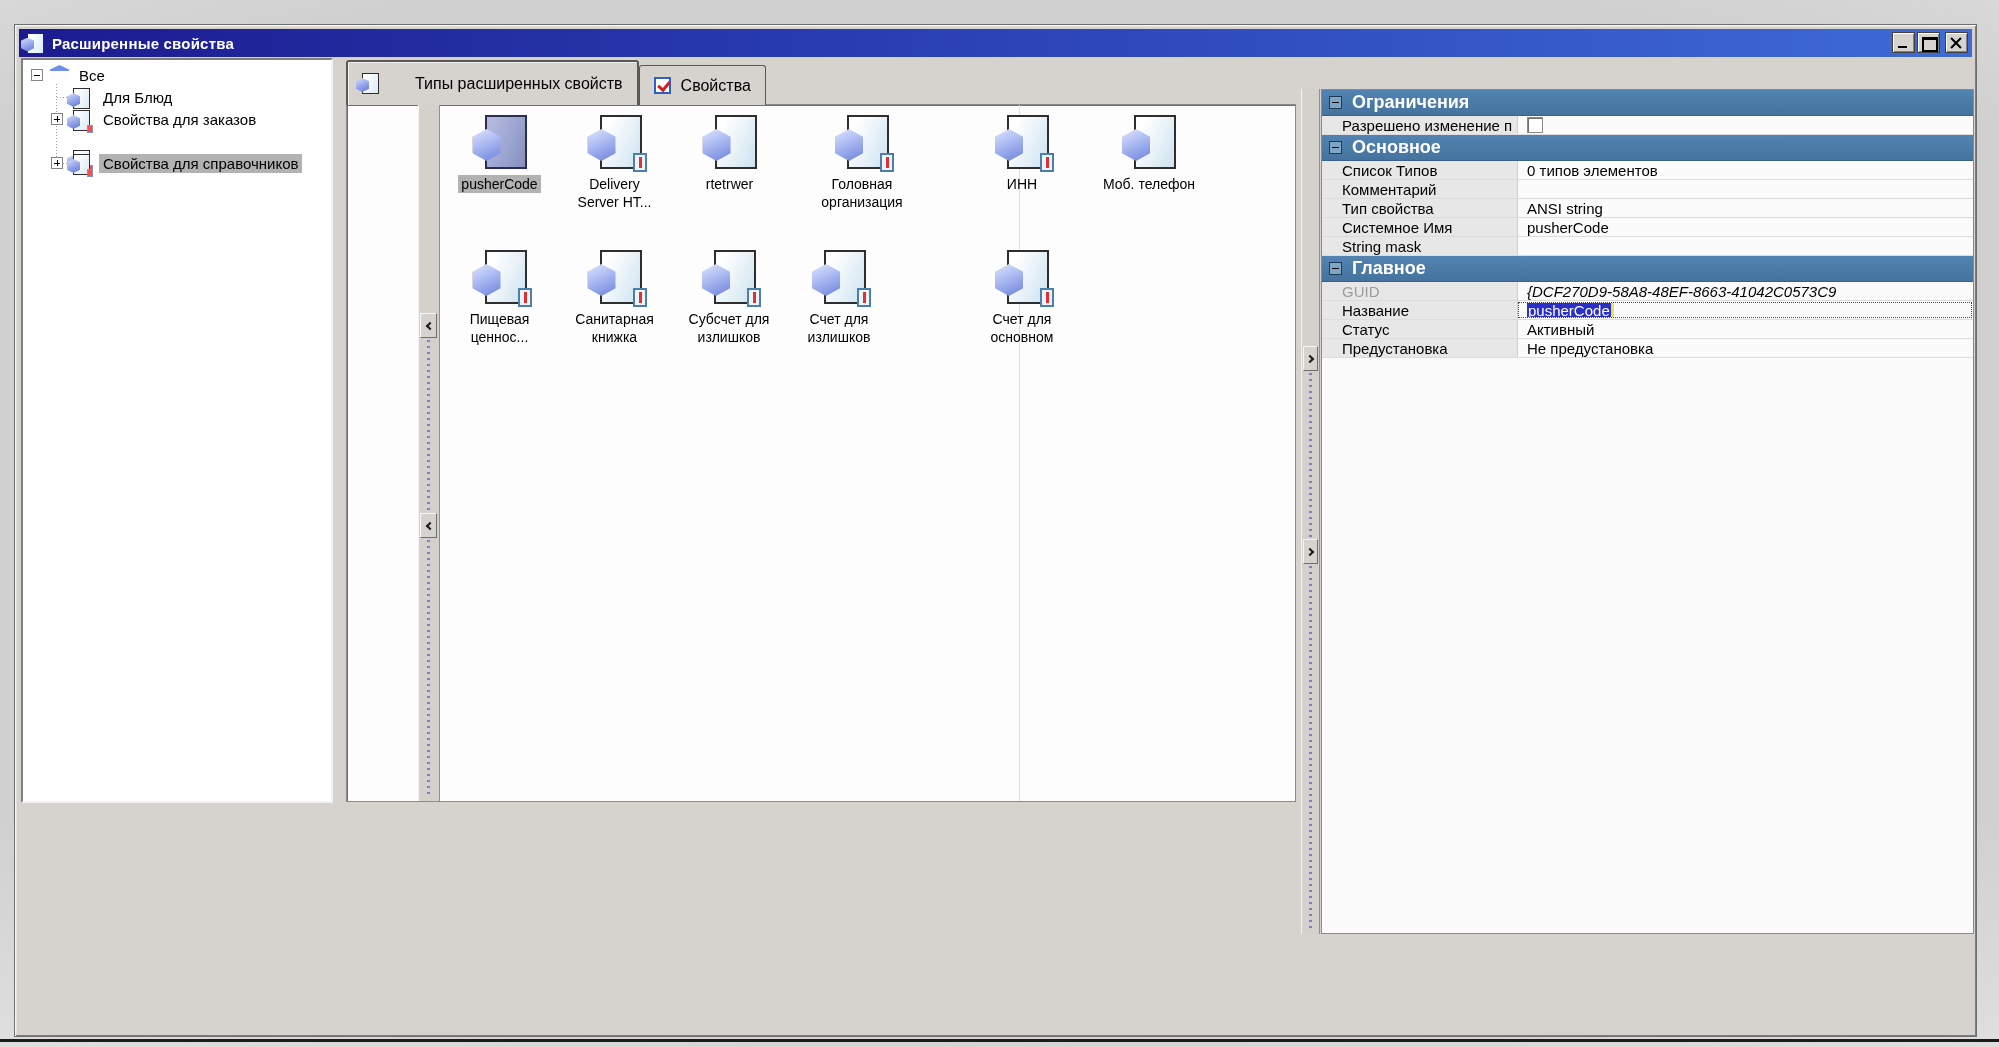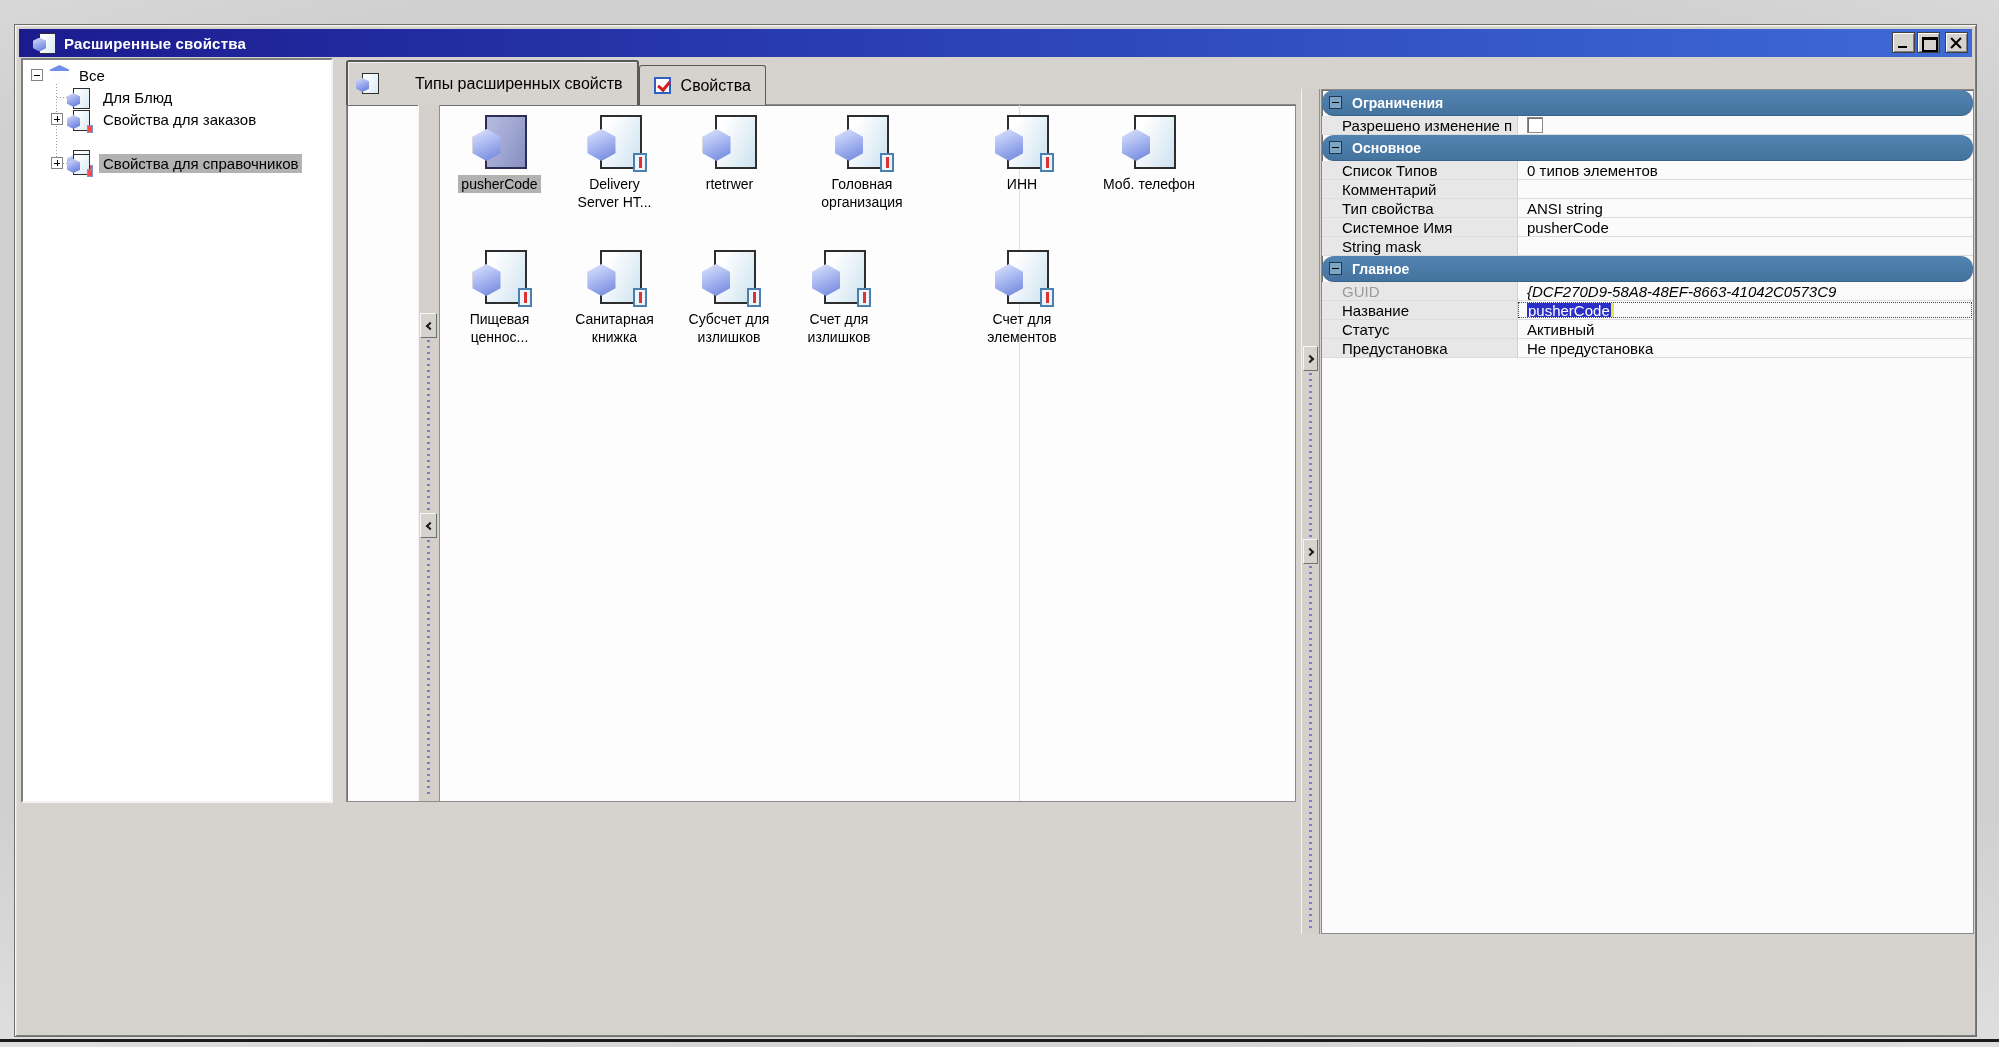--- a/index.html
+++ b/index.html
@@ -14,21 +14,21 @@
   
   .win {
     position:absolute; left:14px; top:24px; width:1963px; height:1013px;
     background:#d6d3ce;
     border:1px solid #6e6e6e;
     box-shadow: inset 1px 1px 0 #f6f6f4, inset -1px -1px 0 #7c7c7a, inset 2px 2px 0 #e3e1dd;
   }
   .titlebar {
     position:absolute; left:4px; top:4px; right:4px; height:28px;
     background: linear-gradient(90deg, #1b1b8f 0%, #2a3fb4 45%, #3e6bd6 100%);
-    display:flex; align-items:center; padding-left:12px;
+    display:flex; align-items:center; padding-left:0;
   }
   .title-text { color:#fff; font-weight:bold; font-size:15px; margin-left:8px; letter-spacing:0.2px; }
   .tb-buttons { position:absolute; right:4px; top:3px; display:flex; gap:2px; }
   .tbtn {
     width:23px; height:21px; background:#d6d3ce; position:relative;
     border:1px solid #404040; box-shadow: inset 1px 1px 0 #ffffff, inset -1px -1px 0 #808080;
   }
   .tbtn.close { margin-left:3px; }
   .glyph-min::after { content:""; position:absolute; left:5px; bottom:4px; width:9px; height:2px; background:#000; }
   .glyph-max::after { content:""; position:absolute; left:4px; top:4px; width:12px; height:10px; border:2px solid #000; border-top-width:3px; }
@@ -126,23 +126,23 @@
   .dots { position:absolute; left:8px; width:3px;
     background-image: repeating-linear-gradient(to bottom, #7d7dd0 0 2px, transparent 2px 6px); }
 
   
   .pgrid {
     position:absolute; left:1306px; top:64px; width:653px; height:845px;
     background:#fbfbfb; border:1px solid #8a8a8a; box-shadow: inset 1px 1px 0 #6f6f6f;
     display:flex; flex-direction:column; overflow:hidden;
   }
   .psec { height:26px; flex:none; background:linear-gradient(180deg,#5383b1 0%, #44739e 100%);
-    color:#fff; font-weight:bold; font-size:14px;
+    color:#fff; font-weight:bold; font-size:18px;
     display:flex; align-items:center; gap:10px; padding-left:7px;
-    border-bottom:1px solid #39618a;border-radius:12px; }
+    border-bottom:1px solid #39618a; }
   .collapse { width:13px; height:13px; background:#7fa5c4; border:1px solid #1e3952; position:relative; flex:none; }
   .collapse::after { content:""; position:absolute; left:2px; top:5px; width:7px; height:1px; background:#000; }
   .prow { height:19px; flex:none; display:flex; border-bottom:1px solid #dcdcdc; background:#fbfbfb; }
   .plabel { width:196px; flex:none; background:#e7e7e7; border-right:1px solid #cfcfcf;
     display:flex; align-items:center; padding-left:20px; font-size:15px; white-space:nowrap; overflow:hidden; }
   .prow.disabled .plabel { color:#9b9b9b; }
   .pval { flex:1; display:flex; align-items:center; padding-left:9px; font-size:15px;
     white-space:nowrap; overflow:hidden; }
   .pval.italic { font-style:italic; }
   .pval.editing { border:1px dotted #4a4a4a; margin:1px 1px 1px 0; padding-left:8px; }
@@ -327,21 +327,21 @@
         </div>
       <div class="item-label"><span>Счет для</span><br><span>излишков</span></div>
     </div>
     <div class="icon-item" style="left:620px; top:145px; width:110px">
       <div class="icon-center">
           <div class="doc-icon">
             <div class="cube"></div>
             <div class="badge"></div>
           </div>
         </div>
-      <div class="item-label"><span>Счет для</span><br><span>элементов</span></div>
+      <div class="item-label"><span>Счет для</span><br><span>основном</span></div>
     </div>
   </div>
 
   <div class="vsplit" style="left:403px; top:79px; width:22px; height:697px;">
     <div class="split-btn" style="top:209px">
         <span class="chev chev-l"></span>
       </div>
     <div class="dots" style="top:236px; height:172px;"></div>
     <div class="split-btn" style="top:409px">
         <span class="chev chev-l"></span>

